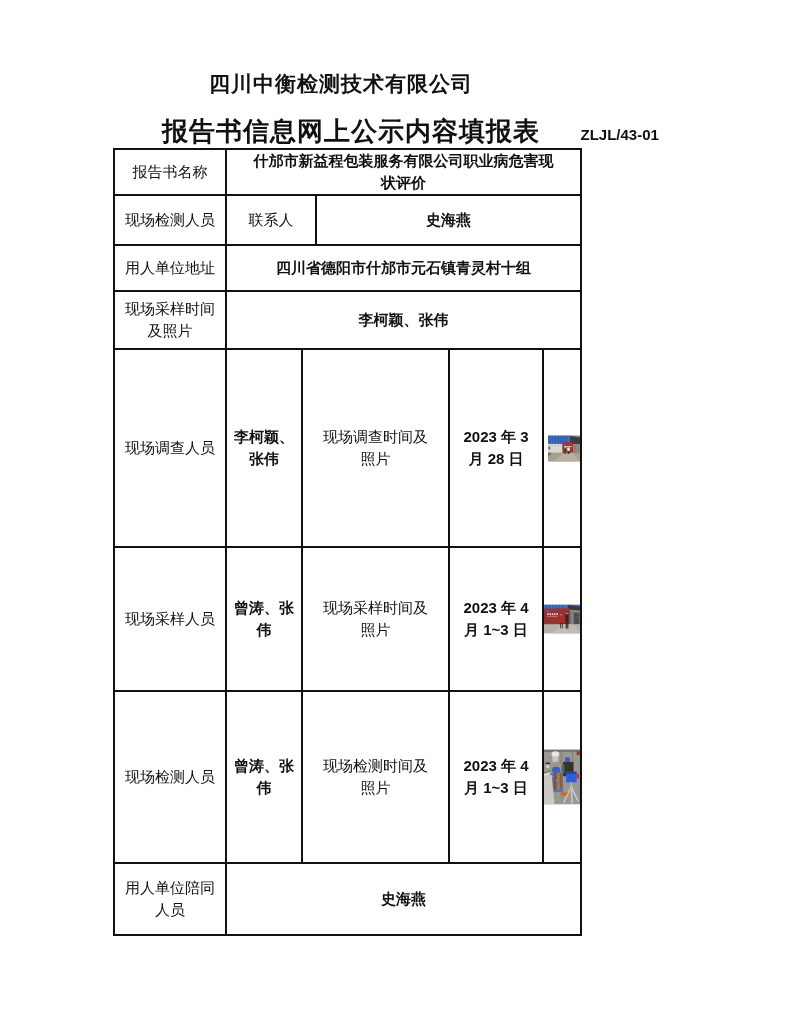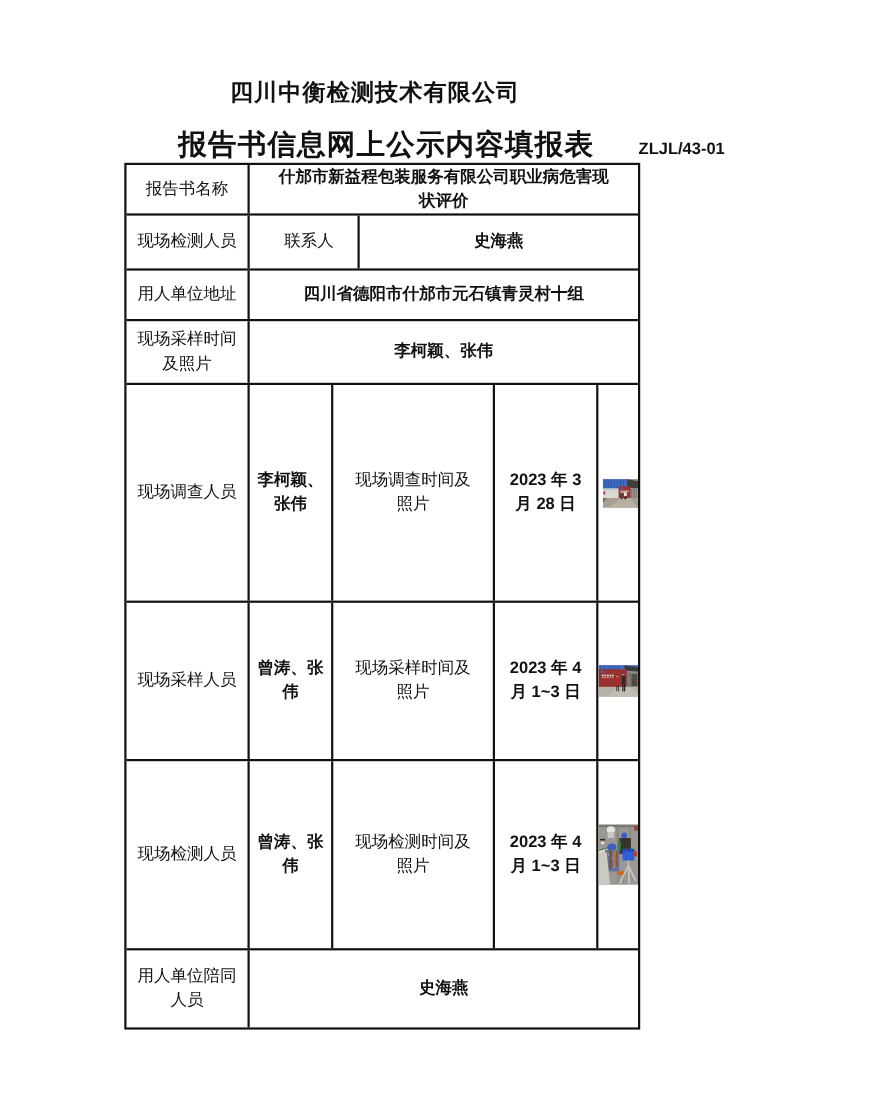--- a/index.html
+++ b/index.html
@@ -23,21 +23,21 @@
   
   .r1{height:46px}.r2{height:50px}.r3{height:46px}.r4{height:58px}
   .r5{height:198px}.r6{height:144px}.r7{height:172px}.r8{height:70px}
   
   .w-label{width:112px;padding:0 7px;}
   .w-name{width:76px;padding:0 5px;}
   .w-time{width:147px;padding:0 15px;}
   .w-date{width:94px;padding:0 10px;}
   .w-photo{width:142px;flex:1;}
   .w-emp{width:222px;padding:0 15px;}
-  .w-contact{width:90px;padding:0 6px;margin-left:10px;}
+  .w-contact{width:90px;padding:0 6px;}
   .w-contactval{width:147px;flex:1;}
   .w-span{flex:1;padding:0 20px;}
   .photo-left{justify-content:flex-start;padding-left:4px;}
   svg{display:block;}
 </style>
 </head>
 <body>
 
 <div class="company-title">四川中衡检测技术有限公司</div>
 

